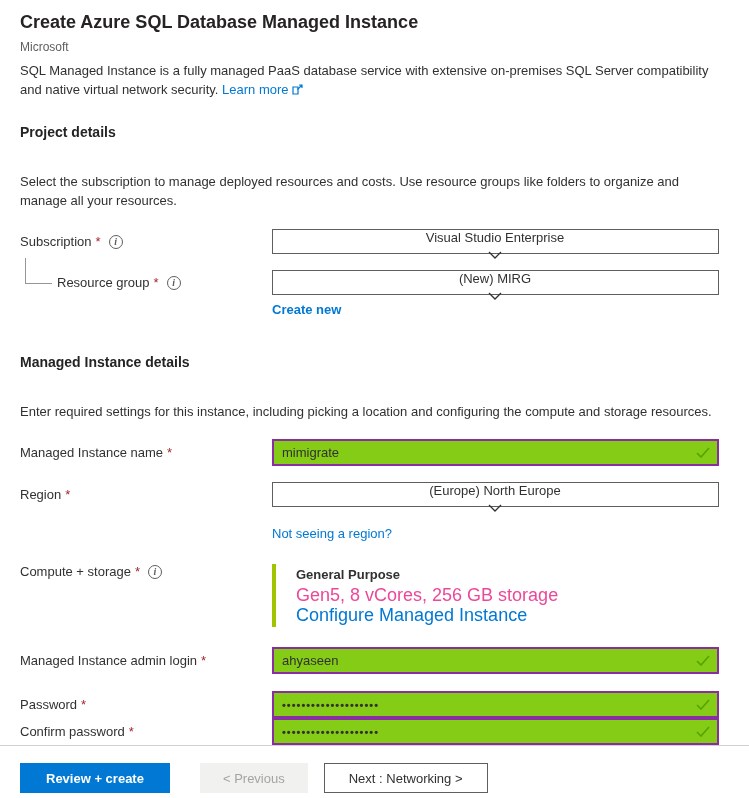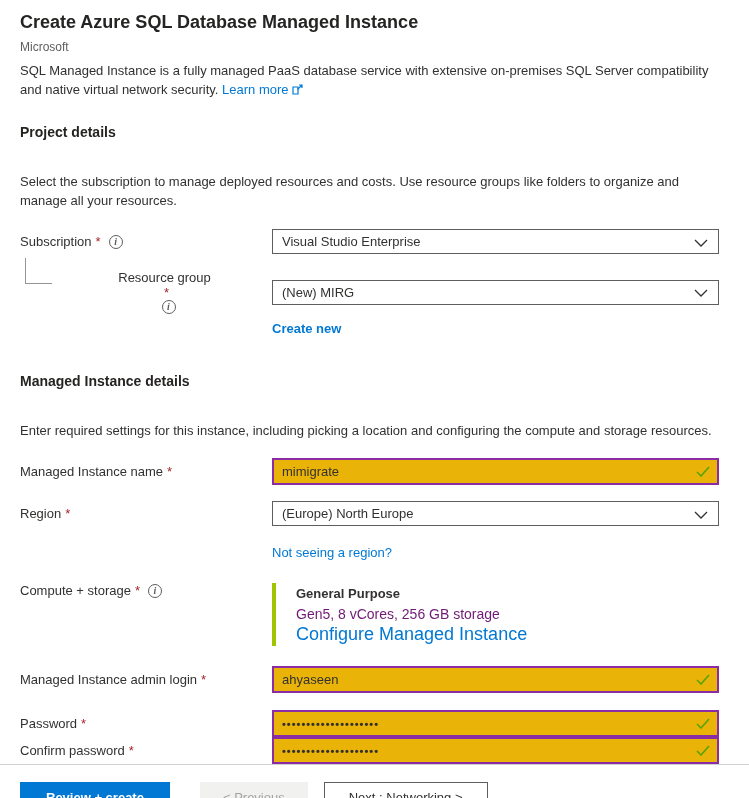--- a/index.html
+++ b/index.html
@@ -60,67 +60,68 @@
 
   
   .dropdown {
     height: 25px;
     border: 1px solid #605e5c;
     background: #fff;
     display: flex;
     align-items: center;
     padding: 0 10px 0 9px;
     cursor: pointer;
+    flex-direction: column;
   }
   .dropdown .val { font-size: 13px; color: #323130; flex: 1 1 auto; }
   .chevron { flex: 0 0 auto; }
 
   
   .txt-wrap { position: relative; }
   .txt-input {
     width: 100%;
     height: 27px;
     border: 2px solid #8a2da5;
-    background: #eab308;
+    background: #84cc16;
     font-family: "Liberation Sans", sans-serif;
     font-size: 13px;
     color: #323130;
     padding: 0 30px 0 8px;
     outline: none;
   }
   .txt-input.dots { font-size: 11px; letter-spacing: 1px; font-weight: 700; }
   .check-icon { position: absolute; right: 9px; top: 50%; transform: translateY(-50%); }
 
   .sub-group { position: relative; margin-top: 19px; }
   .row-gap { margin-top: 16px; }
   .tree-connector {
     position: absolute;
     left: 5px;
     top: 29px;
     width: 27px;
     height: 26px;
     border-left: 1px solid #979593;
     border-bottom: 1px solid #979593;
   }
-  .indent-label { padding-left: 37px; flex-direction: column; }
+  .indent-label { padding-left: 37px; }
 
   .under-field { margin-left: 252px; }
   .create-new { margin-top: 7px; font-size: 13px; font-weight: 700; }
   .region-helper { margin-top: 19px; font-size: 13px; }
 
   .mt-section { margin-top: 37px; }
   .mt-row { margin-top: 18px; }
 
   .compute-row { display: flex; align-items: flex-start; margin-top: 23px; }
   .compute-block {
     border-left: 4px solid #a0c402;
     padding: 1px 0 2px 20px;
   }
   .compute-tier { font-size: 13px; font-weight: 700; line-height: 20px; }
-  .compute-spec { font-size: 14px; color: #701a75; line-height: 20px; }
+  .compute-spec { font-size: 18px; color: #ec4899; line-height: 20px; }
   .compute-link { font-size: 18px; line-height: 20px; display: inline-block; }
 
   footer { margin-top: auto; }
   .footer-divider { border-top: 1px solid #d2d0ce; width: 100%; }
   .footer-buttons { display: flex; align-items: center; padding: 17px 0 11px 20px; }
   button { font-family: "Liberation Sans", sans-serif; font-size: 13px; cursor: pointer; }
   .btn-primary {
     background: #0078d4;
     color: #ffffff;
     font-weight: 700;

